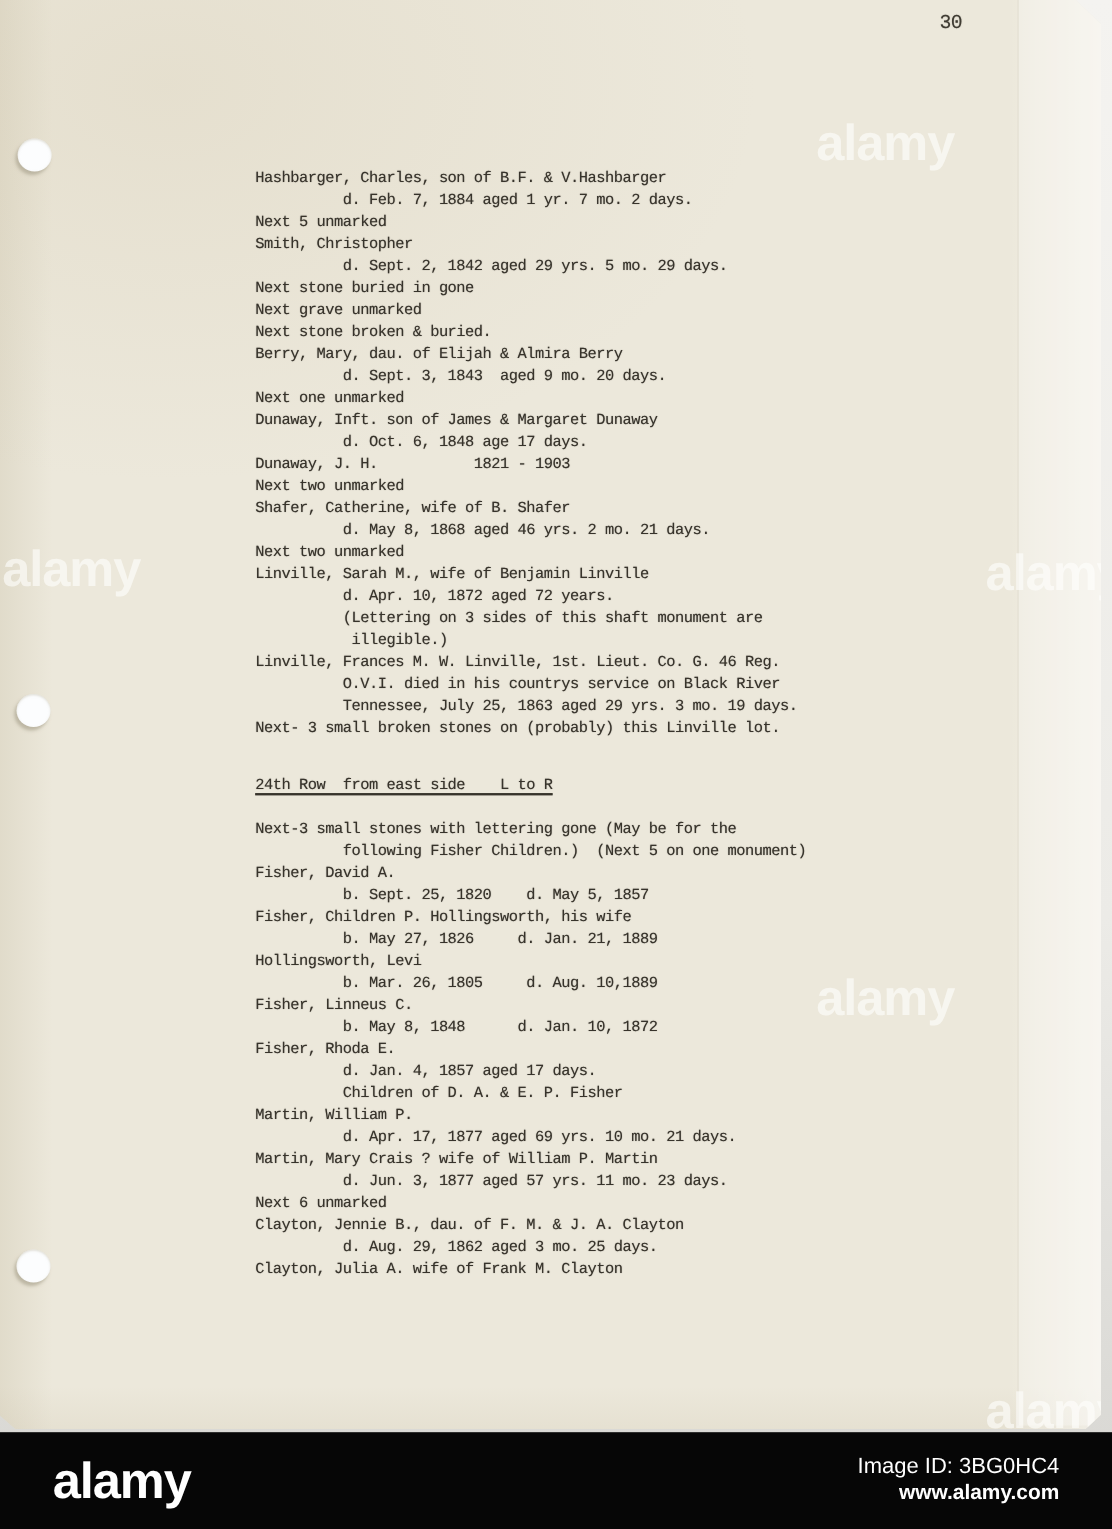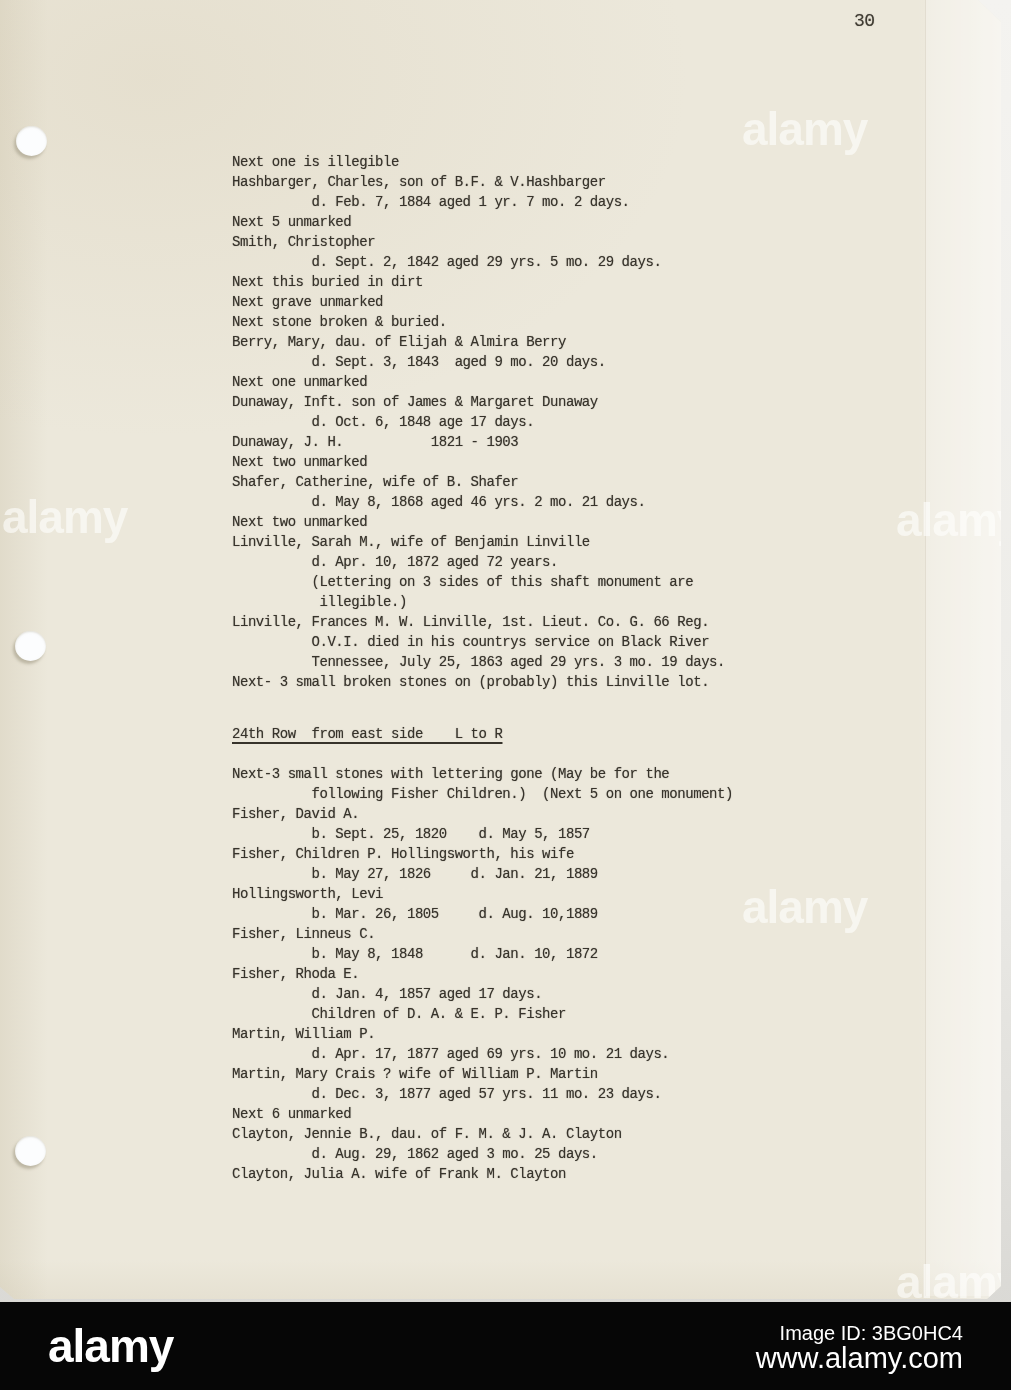--- a/index.html
+++ b/index.html
@@ -84,63 +84,62 @@
     background:#060606;
     display:flex;align-items:center;justify-content:space-between;
     box-sizing:border-box;padding:0 48px;
   }
   .footer-logo{
     color:#ffffff;font-weight:700;font-size:46px;line-height:1;
     letter-spacing:-1px;
   }
   .footer-right{text-align:right;color:#ffffff;}
   .footer-id{font-size:20px;line-height:24px;font-weight:400;margin-left:16px;}
-  .footer-url{font-size:29px;line-height:26px;font-weight:400;}
+  .footer-url{font-size:19px;line-height:26px;font-weight:700;}
 </style>
 </head>
 <body>
 
 <div class="scene">
 
   <div class="paper">
     <div class="edge-wash"></div>
     <div class="edge-line"></div>
 
     <div class="hole hole-1"></div>
     <div class="hole hole-2"></div>
     <div class="hole hole-3"></div>
 
     <div class="page-number">30</div>
 
     <div class="text-block">
       <div class="section">
-          <div class="tline">Next one is illegible</div>
           <div class="tline">Hashbarger, Charles, son of B.F. &amp; V.Hashbarger</div>
           <div class="tline">          d. Feb. 7, 1884 aged 1 yr. 7 mo. 2 days.</div>
           <div class="tline">Next 5 unmarked</div>
           <div class="tline">Smith, Christopher</div>
           <div class="tline">          d. Sept. 2, 1842 aged 29 yrs. 5 mo. 29 days.</div>
-          <div class="tline">Next this buried in dirt</div>
+          <div class="tline">Next stone buried in gone</div>
           <div class="tline">Next grave unmarked</div>
           <div class="tline">Next stone broken &amp; buried.</div>
           <div class="tline">Berry, Mary, dau. of Elijah &amp; Almira Berry</div>
           <div class="tline">          d. Sept. 3, 1843  aged 9 mo. 20 days.</div>
           <div class="tline">Next one unmarked</div>
           <div class="tline">Dunaway, Inft. son of James &amp; Margaret Dunaway</div>
           <div class="tline">          d. Oct. 6, 1848 age 17 days.</div>
           <div class="tline">Dunaway, J. H.           1821 - 1903</div>
           <div class="tline">Next two unmarked</div>
           <div class="tline">Shafer, Catherine, wife of B. Shafer</div>
           <div class="tline">          d. May 8, 1868 aged 46 yrs. 2 mo. 21 days.</div>
           <div class="tline">Next two unmarked</div>
           <div class="tline">Linville, Sarah M., wife of Benjamin Linville</div>
           <div class="tline">          d. Apr. 10, 1872 aged 72 years.</div>
           <div class="tline">          (Lettering on 3 sides of this shaft monument are</div>
           <div class="tline">           illegible.)</div>
-          <div class="tline">Linville, Frances M. W. Linville, 1st. Lieut. Co. G. 66 Reg.</div>
+          <div class="tline">Linville, Frances M. W. Linville, 1st. Lieut. Co. G. 46 Reg.</div>
           <div class="tline">          O.V.I. died in his countrys service on Black River</div>
           <div class="tline">          Tennessee, July 25, 1863 aged 29 yrs. 3 mo. 19 days.</div>
           <div class="tline">Next- 3 small broken stones on (probably) this Linville lot.</div>
         </div>
       <div class="row-heading"><span>24th Row  from east side    L to R</span></div>
       <div class="section">
           <div class="tline">Next-3 small stones with lettering gone (May be for the</div>
           <div class="tline">          following Fisher Children.)  (Next 5 on one monument)</div>
           <div class="tline">Fisher, David A.</div>
           <div class="tline">          b. Sept. 25, 1820    d. May 5, 1857</div>
@@ -149,21 +148,21 @@
           <div class="tline">Hollingsworth, Levi</div>
           <div class="tline">          b. Mar. 26, 1805     d. Aug. 10,1889</div>
           <div class="tline">Fisher, Linneus C.</div>
           <div class="tline">          b. May 8, 1848      d. Jan. 10, 1872</div>
           <div class="tline">Fisher, Rhoda E.</div>
           <div class="tline">          d. Jan. 4, 1857 aged 17 days.</div>
           <div class="tline">          Children of D. A. &amp; E. P. Fisher</div>
           <div class="tline">Martin, William P.</div>
           <div class="tline">          d. Apr. 17, 1877 aged 69 yrs. 10 mo. 21 days.</div>
           <div class="tline">Martin, Mary Crais ? wife of William P. Martin</div>
-          <div class="tline">          d. Dec. 3, 1877 aged 57 yrs. 11 mo. 23 days.</div>
+          <div class="tline">          d. Jun. 3, 1877 aged 57 yrs. 11 mo. 23 days.</div>
           <div class="tline">Next 6 unmarked</div>
           <div class="tline">Clayton, Jennie B., dau. of F. M. &amp; J. A. Clayton</div>
           <div class="tline">          d. Aug. 29, 1862 aged 3 mo. 25 days.</div>
           <div class="tline">Clayton, Julia A. wife of Frank M. Clayton</div>
         </div>
     </div>
 
     <div class="wm wm1">alamy</div>
     <div class="wm wm2">alamy</div>
     <div class="wm wm3">alamy</div>

